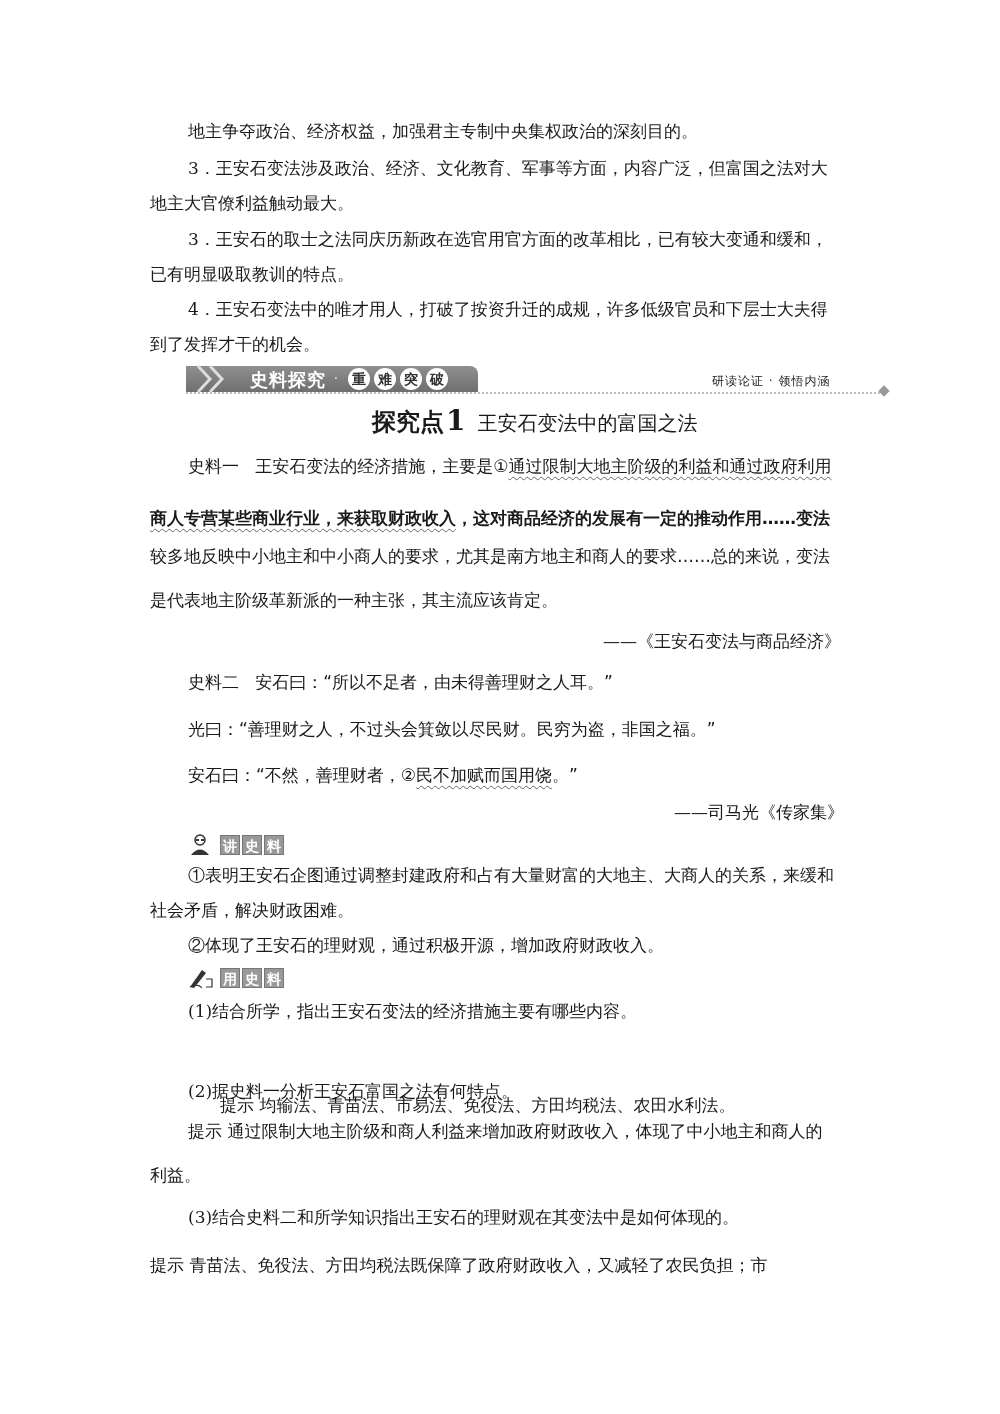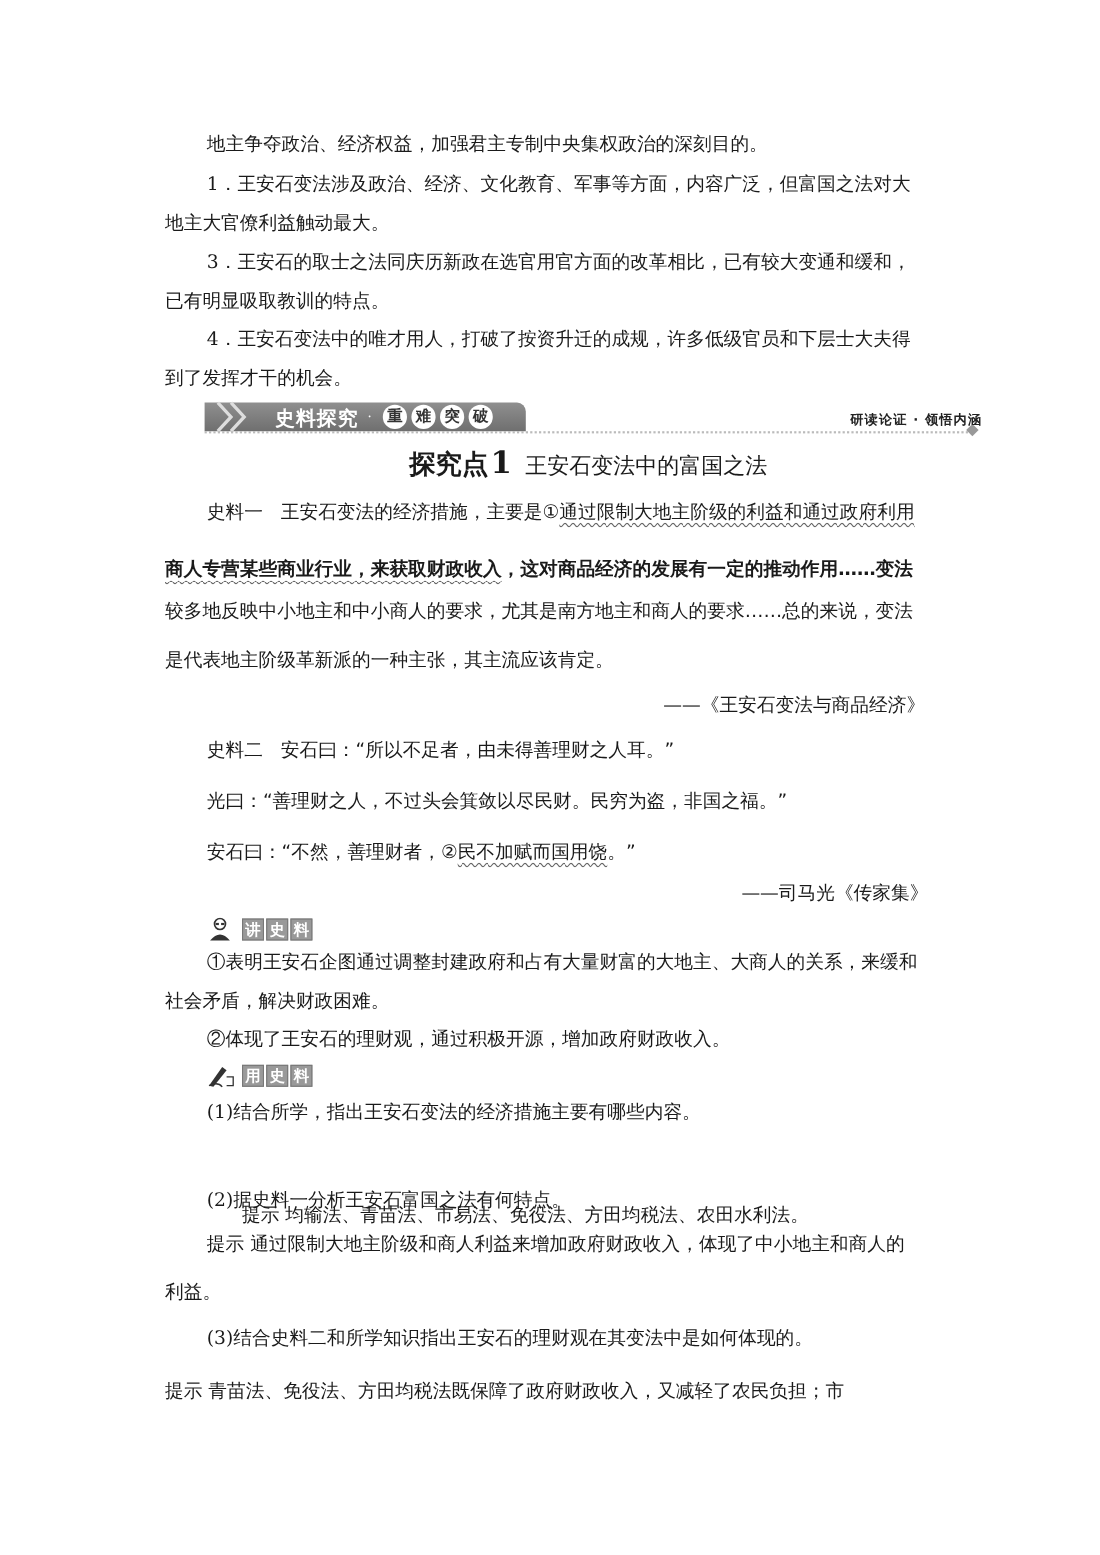--- a/index.html
+++ b/index.html
@@ -16,40 +16,40 @@
   .banner-chev { position: absolute; left: 8px; top: -2px; width: 40px; height: 30px; }
   .banner-title { position: absolute; left: 64px; top: 2px; color: #fff; font-weight: bold;
                   font-family: "DejaVu Sans", "Liberation Sans", sans-serif; font-size: 18px; letter-spacing: 1px; }
   .banner-dot { position: absolute; left: 148px; top: 6px; color: #fff; font-size: 12px; }
   .circ { position: absolute; top: 2px; width: 22px; height: 22px; border-radius: 50%; background: #fff;
           color: #333; font-weight: bold; font-size: 14px; text-align: center; line-height: 22px;
           font-family: "DejaVu Sans", "Liberation Sans", sans-serif; }
   .rule { position: absolute; left: 186px; top: 392px; width: 698px; height: 0; border-top: 2px dotted #bbb; }
   .diamond { position: absolute; left: 880px; top: 387px; width: 8px; height: 8px; background: #999;
              transform: rotate(45deg); }
-  .right-tag { position: absolute; left: 773px; top: 373px; font-size: 12px; font-weight: bold;
+  .right-tag { position: absolute; left: 712px; top: 373px; font-size: 12px; font-weight: normal;
                font-family: "DejaVu Sans", "Liberation Sans", sans-serif; letter-spacing: 1px; color: #222; }
 
   .point-head { position: absolute; left: 372px; top: 404px; }
   .point-big { font-family: "DejaVu Sans", "Liberation Sans", sans-serif; font-weight: bold; font-size: 24px; }
   .point-num { font-family: "DejaVu Serif", "Liberation Serif", serif; font-weight: bold; font-size: 28px; margin-left: 2px; }
   .point-sub { font-size: 20px; margin-left: 12px; }
 
   .tagbox { position: absolute; display: flex; align-items: center; gap: 2px; }
   .tagbox .chr { width: 20px; height: 20px; background: #999; color: #fff; font-size: 14px; text-align: center;
                  line-height: 20px; font-weight: bold; border: 1px solid #777; box-sizing: border-box;
                  font-family: "DejaVu Sans", "Liberation Sans", sans-serif; }
   .tagbox .ico { width: 28px; height: 22px; margin-right: 2px; }
   .right { text-align: right; }
 </style>
 </head>
 <body>
 
 <div class="line serif" style="left:188px;top:120px;">地主争夺政治、经济权益，加强君主专制中央集权政治的深刻目的。</div>
-<div class="line serif" style="left:188px;top:157px;">1．王安石变法涉及政治、经济、文化教育、军事等方面，内容广泛，但富国之法对大</div>
+<div class="line serif" style="left:188px;top:157px;">3．王安石变法涉及政治、经济、文化教育、军事等方面，内容广泛，但富国之法对大</div>
 <div class="line serif" style="left:150px;top:192px;">地主大官僚利益触动最大。</div>
 <div class="line serif" style="left:188px;top:228px;">3．王安石的取士之法同庆历新政在选官用官方面的改革相比，已有较大变通和缓和，</div>
 <div class="line serif" style="left:150px;top:263px;">已有明显吸取教训的特点。</div>
 <div class="line serif" style="left:188px;top:298px;">4．王安石变法中的唯才用人，打破了按资升迁的成规，许多低级官员和下层士大夫得</div>
 <div class="line serif" style="left:150px;top:333px;">到了发挥才干的机会。</div>
 
 <div class="banner">
   <svg class="banner-chev" viewBox="0 0 40 30">
     <polyline points="4,2 16,15 4,28" fill="none" stroke="#ddd" stroke-width="3"></polyline>
     <polyline points="16,2 28,15 16,28" fill="none" stroke="#ddd" stroke-width="3"></polyline>

